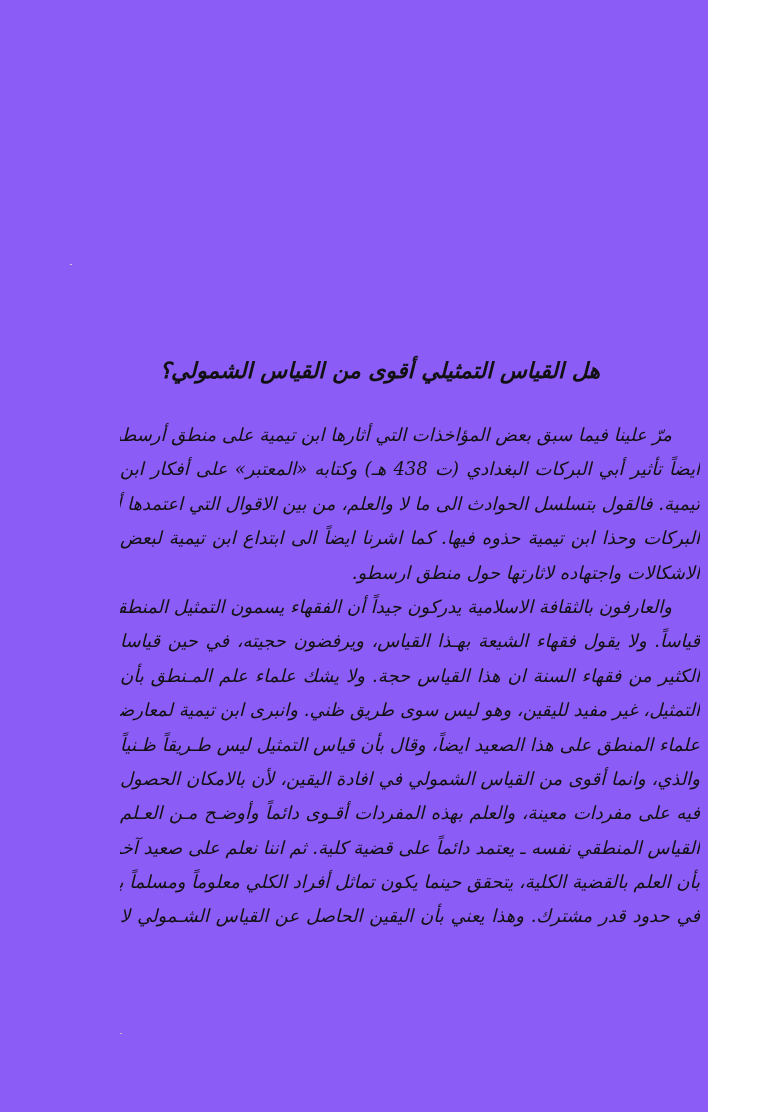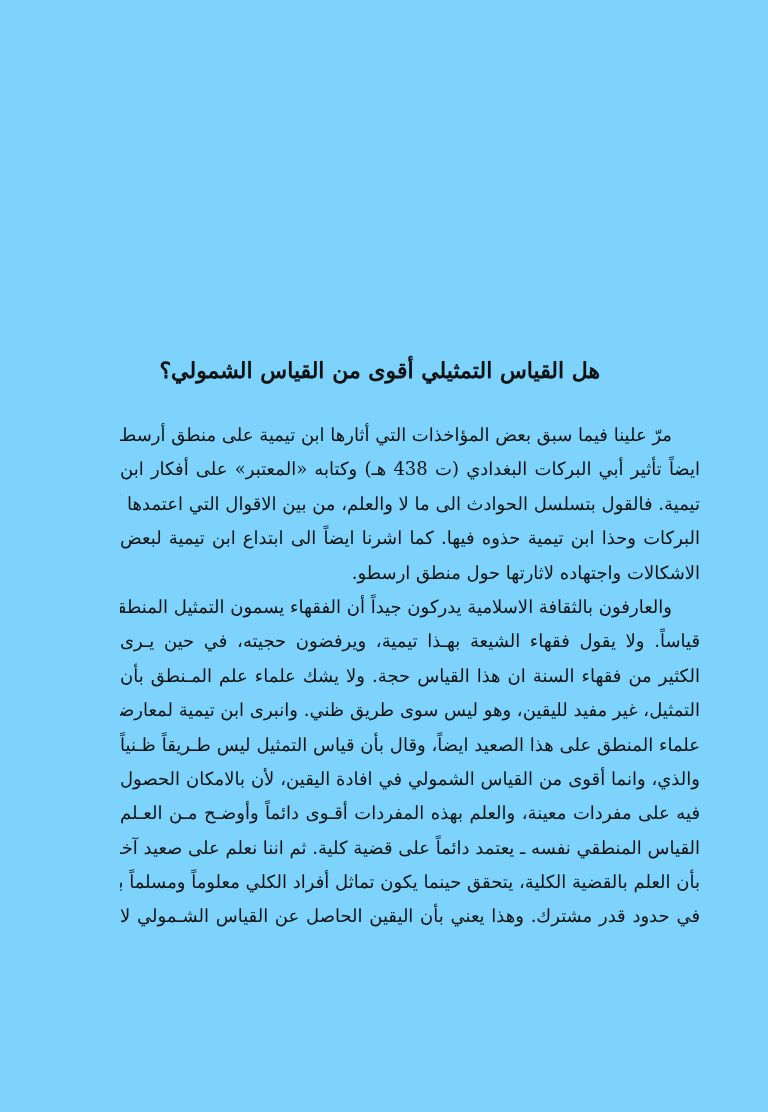--- a/index.html
+++ b/index.html
@@ -12,23 +12,24 @@
       height: 1112px;
       position: relative;
       overflow: hidden;
       font-family: "DejaVu Serif", "Liberation Serif", serif;
       color: #111111;
     }
     .page {
       position: absolute;
       left: 0;
       top: 0;
-      width: 768px;
+      width: 708px;
       height: 1112px;
-      background: #7dd3fc;
+      background: #8b5cf6;
+      font-style: italic;
     }
     .section-title {
       position: absolute;
       top: 350px;
       left: 180px;
       width: 420px;
       text-align: center;
       direction: rtl;
       font-size: 22px;
       font-weight: bold;
@@ -88,21 +89,21 @@
     <div>
       <span class="line indent">مرّ علينا فيما سبق بعض المؤاخذات التي أثارها ابن تيمية على منطق أرسطو</span>
       <span class="line">ايضاً تأثير أبي البركات البغدادي (ت 438 هـ) وكتابه «المعتبر» على أفكار ابن</span>
       <span class="line">تيمية. فالقول بتسلسل الحوادث الى ما لا والعلم، من بين الاقوال التي اعتمدها أبو</span>
       <span class="line">البركات وحذا ابن تيمية حذوه فيها. كما اشرنا ايضاً الى ابتداع ابن تيمية لبعض</span>
       <span class="line last">الاشكالات واجتهاده لاثارتها حول منطق ارسطو.</span>
     </div>
 
     <div>
       <span class="line indent">والعارفون بالثقافة الاسلامية يدركون جيداً أن الفقهاء يسمون التمثيل المنطقي</span>
-      <span class="line">قياساً. ولا يقول فقهاء الشيعة بهـذا تيمية، ويرفضون حجيته، في حين يـرى</span>
+      <span class="line">قياساً. ولا يقول فقهاء الشيعة بهـذا القياس، ويرفضون حجيته، في حين قياسا</span>
       <span class="line">الكثير من فقهاء السنة ان هذا القياس حجة. ولا يشك علماء علم المـنطق بأن</span>
       <span class="line">التمثيل، غير مفيد لليقين، وهو ليس سوى طريق ظني. وانبرى ابن تيمية لمعارضة</span>
       <span class="line">علماء المنطق على هذا الصعيد ايضاً، وقال بأن قياس التمثيل ليس طـريقاً ظـنياً</span>
       <span class="line">والذي، وانما أقوى من القياس الشمولي في افادة اليقين، لأن بالامكان الحصول</span>
       <span class="line">فيه على مفردات معينة، والعلم بهذه المفردات أقـوى دائماً وأوضـح مـن العـلم</span>
       <span class="line">القياس المنطقي نفسه ـ يعتمد دائماً على قضية كلية. ثم اننا نعلم على صعيد آخر</span>
       <span class="line">بأن العلم بالقضية الكلية، يتحقق حينما يكون تماثل أفراد الكلي معلوماً ومسلماً به</span>
       <span class="line">في حدود قدر مشترك. وهذا يعني بأن اليقين الحاصل عن القياس الشـمولي لا</span>
     </div>
   </div>

